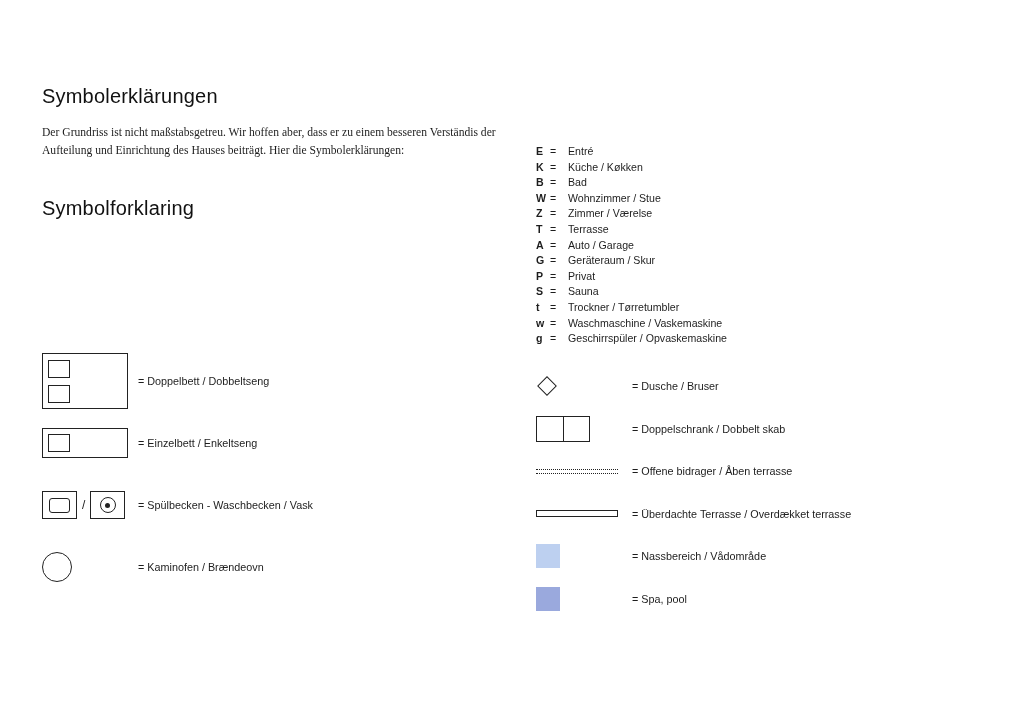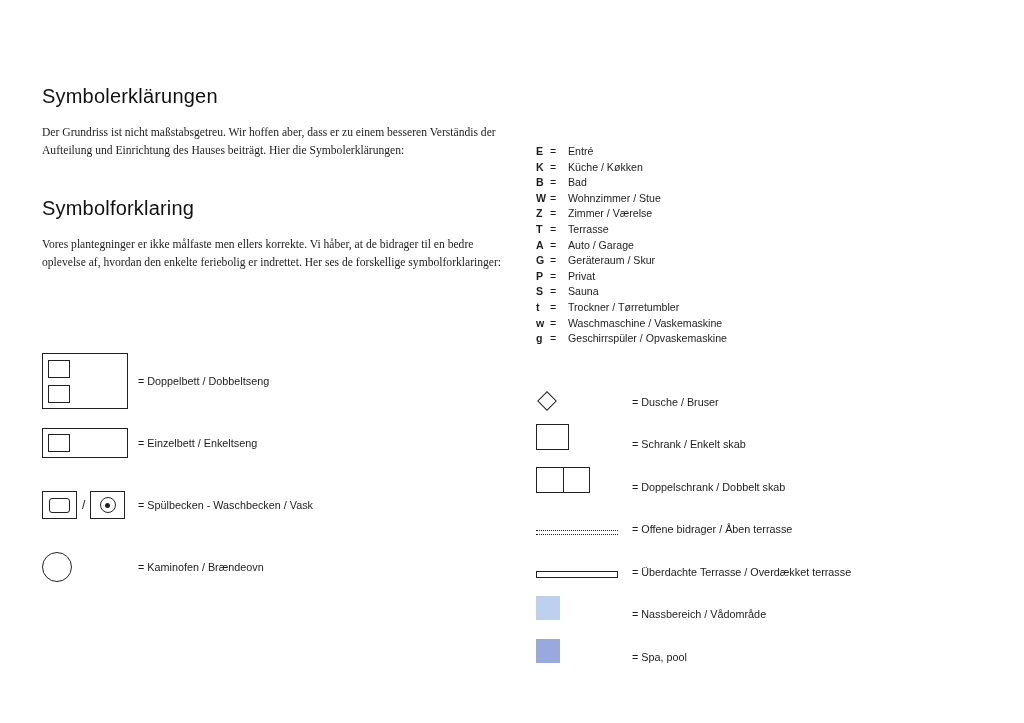--- a/index.html
+++ b/index.html
@@ -219,21 +219,21 @@
 
   
   .legend-right {
     position: absolute;
     left: 536px;
     top: 365px;
     width: 440px;
   }
   .legend-row-r {
     display: flex;
-    align-items: flex-end;
+    align-items: center;
     height: 42.5px;
   }
   .legend-icon-r {
     width: 96px;
     min-width: 96px;
     display: flex;
     align-items: center;
   }
   .legend-label-r {
     font-size: 10.8px;
@@ -296,22 +296,20 @@
 </head>
 <body>
 
 <div class="page">
 
   <div class="left-col">
     <h1 class="title">Symbolerklärungen</h1>
     <p class="intro">Der Grundriss ist nicht maßstabsgetreu. Wir hoffen aber, dass er zu einem besseren Verständis der Aufteilung und Einrichtung des Hauses beiträgt.
 Hier die Symbolerklärungen:</p>
     <h1 class="title second">Symbolforklaring</h1>
-    <p class="intro">Vores plantegninger er ikke målfaste men ellers korrekte. Vi håber, at de bidrager til en bedre oplevelse af, hvordan den enkelte feriebolig er indrettet.
-Her ses de forskellige symbolforklaringer:</p>
   </div>
 
   <div class="legend-left">
 
     <div class="legend-row">
       <div class="legend-icon">
         <div class="icon-doublebed"></div>
       </div>
       <div class="legend-label">= Doppelbett / Dobbeltseng</div>
     </div>
@@ -418,26 +416,20 @@
 
   <div class="legend-right">
 
     <div class="legend-row-r">
       <div class="legend-icon-r">
         <div class="icon-shower"></div>
       </div>
       <div class="legend-label-r">= Dusche / Bruser</div>
     </div>
 
-    <div class="legend-row-r">
-      <div class="legend-icon-r">
-        <div class="icon-wardrobe"></div>
-      </div>
-      <div class="legend-label-r">= Schrank / Enkelt skab</div>
-    </div>
 
     <div class="legend-row-r">
       <div class="legend-icon-r">
         <div class="icon-double-wardrobe">
             <div class="half"></div>
             <div class="half"></div>
           </div>
       </div>
       <div class="legend-label-r">= Doppelschrank / Dobbelt skab</div>
     </div>

